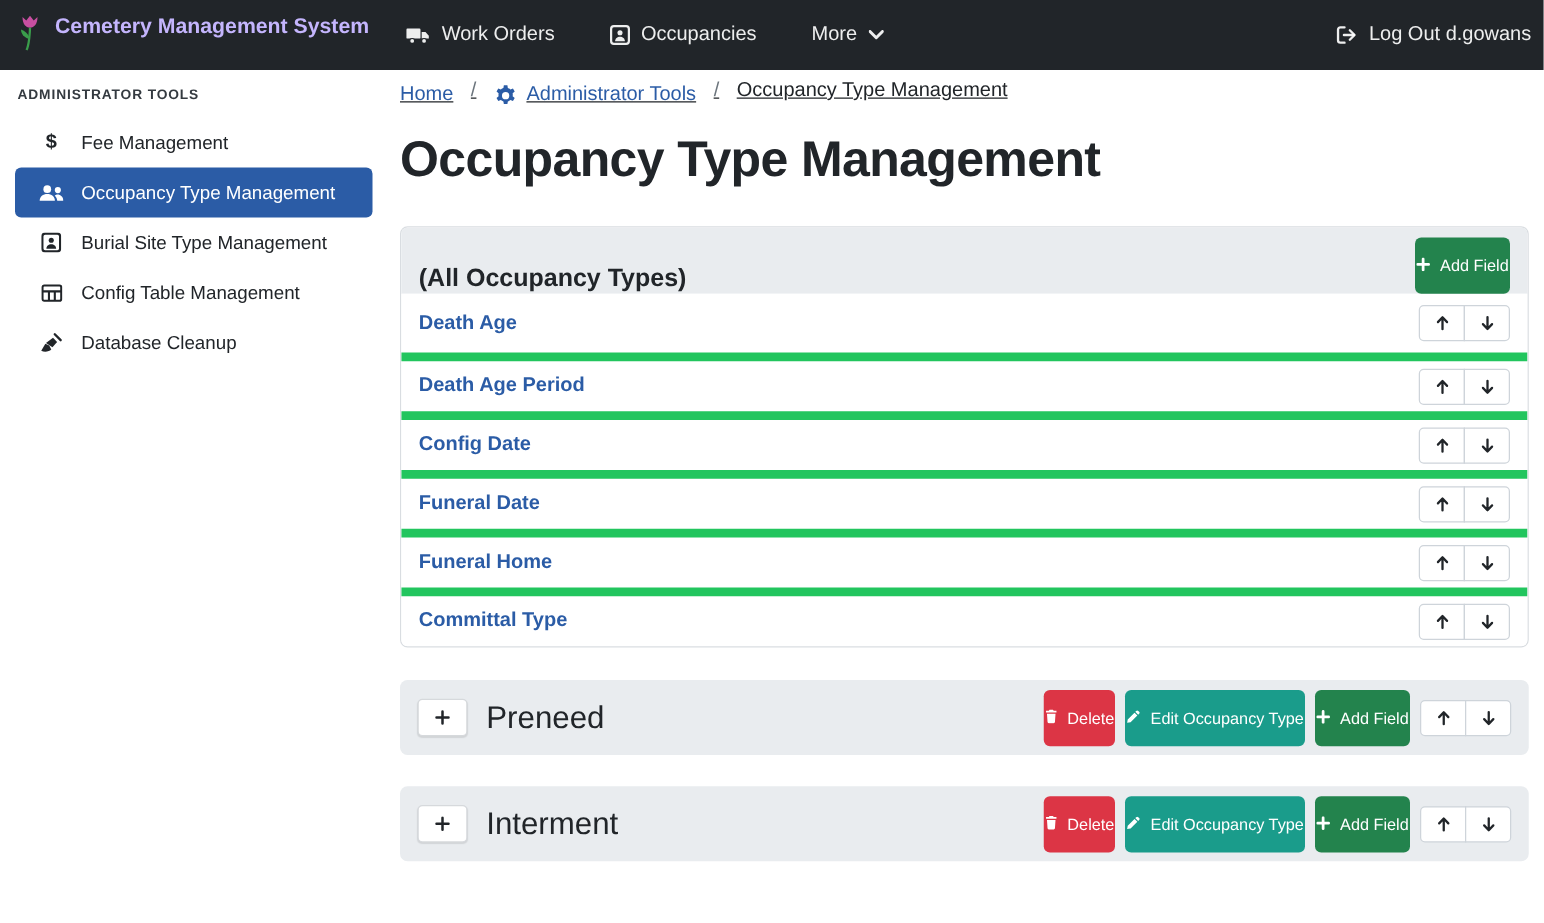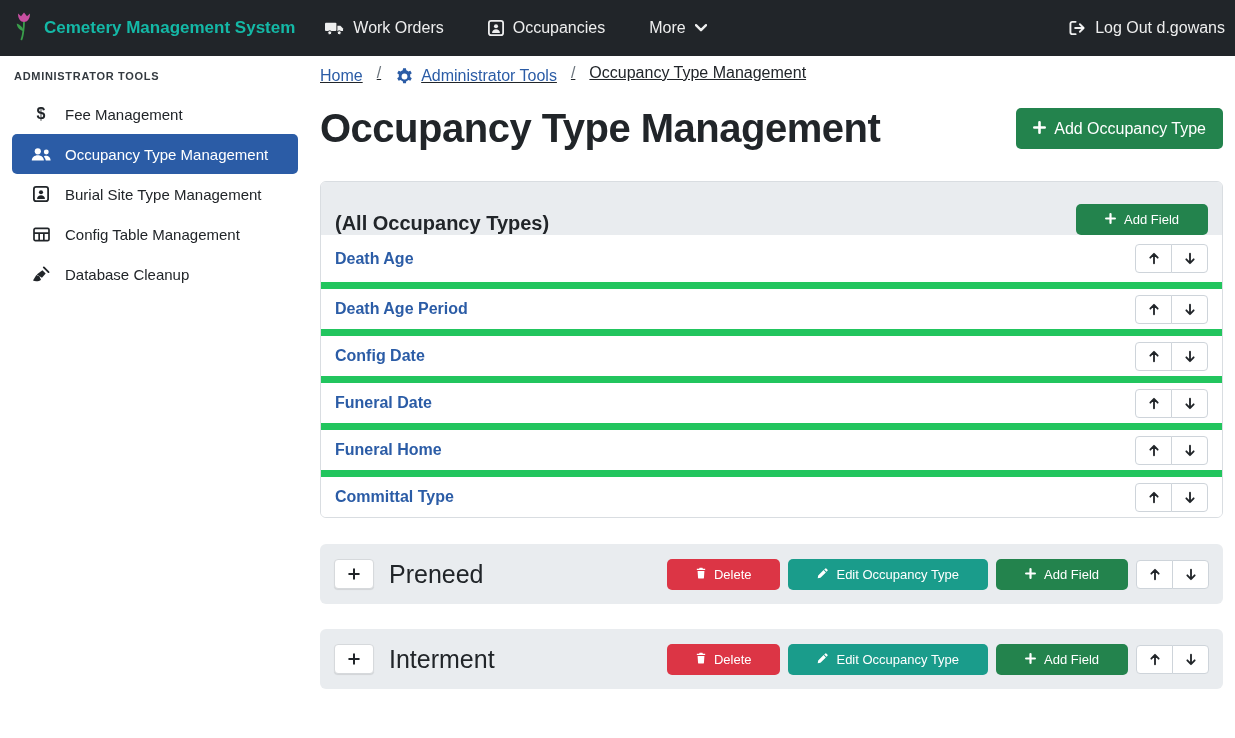--- a/index.html
+++ b/index.html
@@ -9,21 +9,21 @@
     background: #fff;
     color: #212529;
   }
 
   
   .navbar {
     height: 56px; background: #212529;
     display: flex; align-items: center;
     padding: 0 10px 0 14px; gap: 30px;
   }
-  .brand { display: flex; align-items: center; gap: 10px; color: #14b8a6;
+  .brand { display: flex; gap: 10px; color: #c4b5fd;
     font-weight: 700; font-size: 17px; cursor: pointer; white-space: nowrap; }
   .nav-links { display: flex; gap: 44px; }
   .nav-link { display: flex; align-items: center; gap: 9px;
     color: rgba(255,255,255,.92); font-size: 16px; cursor: pointer; white-space: nowrap; }
   .nav-link .ic { display: flex; align-items: center; }
   .nav-spacer { flex: 1; }
 
   
   .layout { display: flex; height: 682px; }
 
@@ -49,21 +49,21 @@
   .gear { color: #2b5ca6; display: flex; align-items: center; }
 
   .title-row { display: flex; justify-content: space-between; align-items: center;
     margin: 18px 0 30px 0; }
   .page-title { font-size: 40px; font-weight: 600; letter-spacing: -.5px; color: #212529; }
 
   .btn { border: none; border-radius: 5px; color: #fff; cursor: pointer;
     display: inline-flex; align-items: center; gap: 8px;
     font-family: "Liberation Sans", sans-serif; }
   .btn-lg { font-size: 16px; height: 41px; padding: 0 17px; }
-  .btn-sm { font-size: 13px; height: 31px; padding: 0 29px; }
+  .btn-sm { font-size: 13px; height: 45px; padding: 0 1px; }
   .btn-green { background: #23834d; }
   .btn-red { background: #dc3545; }
   .btn-teal { background: #1a9c8b; }
 
   
   .card { border: 1px solid #d9dde1; border-radius: 6px; overflow: hidden; background: #fff; }
   .card-header { background: #e9ecef; height: 53px; padding: 0 14px;
     display: flex; justify-content: space-between; align-items: flex-end; }
   .card-title { font-size: 20px; font-weight: 600; color: #212529; }
   .field-row { height: 47px; padding: 0 14px; background: #fff;
@@ -221,28 +221,20 @@
           </svg>
         </span>
         <span>Administrator Tools</span>
       </a>
       <span class="crumb-sep">/</span>
       <span class="crumb-current">Occupancy Type Management</span>
     </div>
 
     <div class="title-row">
       <h1 class="page-title">Occupancy Type Management</h1>
-      <button class="btn btn-lg btn-green">
-        <span>
-          <svg width="13" height="13" viewBox="0 0 12 12">
-              <path d="M6 1.2v9.6M1.2 6h9.6" stroke="currentColor" stroke-width="2.4" stroke-linecap="round"></path>
-            </svg>
-        </span>
-        <span>Add Occupancy Type</span>
-      </button>
     </div>
 
     <div class="card">
       <div class="card-header">
         <span class="card-title">(All Occupancy Types)</span>
         <button class="btn btn-sm btn-green">
           <span>
             <svg width="11" height="11" viewBox="0 0 12 12">
                 <path d="M6 1.2v9.6M1.2 6h9.6" stroke="currentColor" stroke-width="2.4" stroke-linecap="round"></path>
               </svg>

